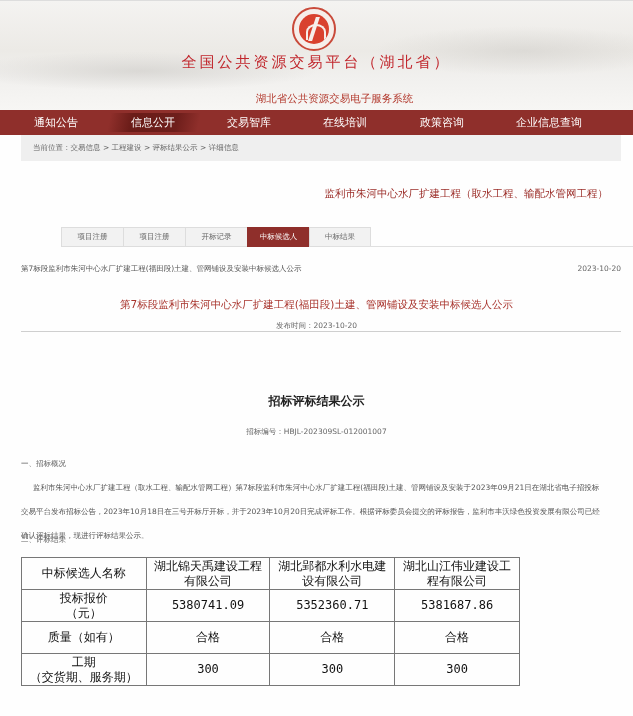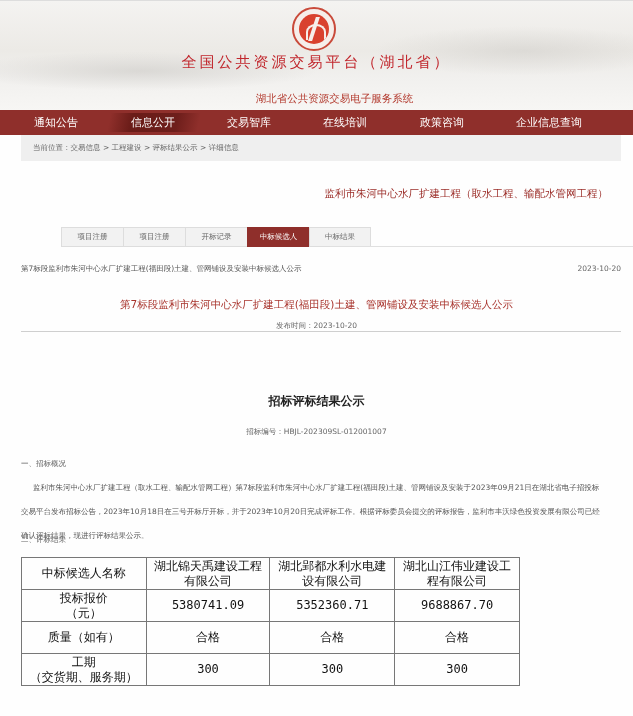--- a/index.html
+++ b/index.html
@@ -105,21 +105,21 @@
     <td>湖北郢都水利水电建设有限公司</td>
     <td>湖北山江伟业建设工程有限公司</td>
   </tr>
   <tr class="r2">
     <td>
           <div>投标报价</div>
           <div>（元）</div>
         </td>
     <td class="num">5380741.09</td>
     <td class="num">5352360.71</td>
-    <td class="num">9688867.70</td>
+    <td class="num">5381687.86</td>
   </tr>
   <tr class="r3">
     <td>质量（如有）</td>
     <td>合格</td>
     <td>合格</td>
     <td>合格</td>
   </tr>
   <tr class="r4">
     <td>
           <div>工期</div>

